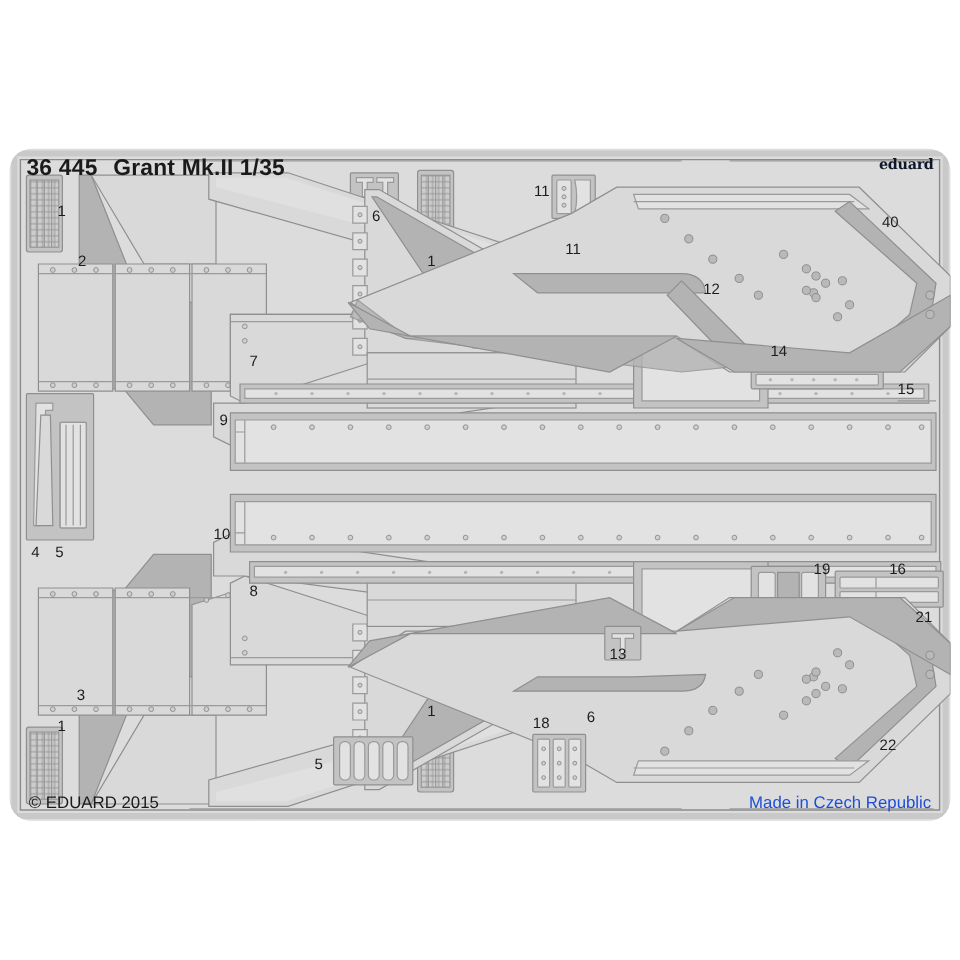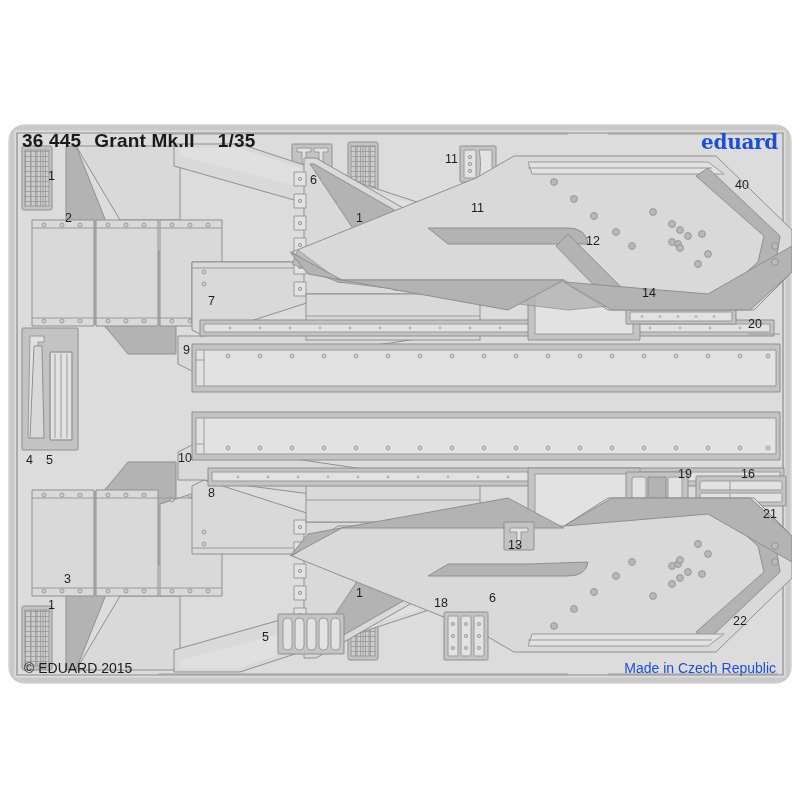--- a/index.html
+++ b/index.html
@@ -21,25 +21,25 @@
 
   
   .ttl{
     position:absolute;
     font-family:"Liberation Sans","DejaVu Sans",sans-serif;
     font-weight:bold;color:#1a1a1a;white-space:nowrap;
   }
   #titleRow{left:14px;top:6px;font-size:19px;letter-spacing:.2px;}
   #titleRow span{display:inline-block;}
   #t-cat{margin-right:13px;}
-  #t-name{margin-right:23px;}
+  #t-name{margin-right:5px;}
   #brand{
     position:absolute;right:14px;top:6px;
     font-family:"DejaVu Serif","Liberation Serif",serif;
-    font-weight:bold;font-size:20px;color:#1d4ed8;letter-spacing:-.3px;
+    font-weight:bold;font-size:12px;color:#0f172a;letter-spacing:-.3px;
   }
   #copy{
     position:absolute;left:16px;bottom:8px;font-size:14px;color:#1a1a1a;
     font-family:"Liberation Sans","DejaVu Sans",sans-serif;white-space:nowrap;
   }
   #made{
     position:absolute;right:16px;bottom:8px;font-size:14px;color:#1d4ed8;
     font-family:"Liberation Sans","DejaVu Sans",sans-serif;white-space:nowrap;
   }
 
@@ -562,35 +562,35 @@
       <div id="labels">
           <div class="pn" style="left: 40px; top: 46px;">1</div>
           <div class="pn" style="left: 57px; top: 88px;">2</div>
           <div class="pn" style="left: 302px; top: 50px;">6</div>
           <div class="pn" style="left: 348px; top: 88px;">1</div>
           <div class="pn" style="left: 437px; top: 29px;">11</div>
           <div class="pn" style="left: 463px; top: 78px;">11</div>
           <div class="pn" style="left: 727px; top: 55px;">40</div>
           <div class="pn" style="left: 537px; top: 111px; margin-left: 41px;">12</div>
           <div class="pn" style="left: 634px; top: 163px;">14</div>
-          <div class="pn" style="left: 740px; top: 194px;">20</div>
+          <div class="pn" style="left: 740px; top: 194px;">15</div>
           <div class="pn" style="left: 200px; top: 171px;">7</div>
           <div class="pn" style="left: 175px; top: 220px;">9</div>
-          <div class="pn" style="left: 170px; top: 315px; margin-top: 13px;">10</div>
+          <div class="pn" style="left: 170px; top: 315px;">10</div>
           <div class="pn" style="left: 18px; top: 330px;">4</div>
           <div class="pn" style="left: 38px; top: 330px;">5</div>
           <div class="pn" style="left: 200px; top: 363px;">8</div>
           <div class="pn" style="left: 670px; top: 344px;">19</div>
           <div class="pn" style="left: 733px; top: 344px;">16</div>
           <div class="pn" style="left: 755px; top: 384px;">21</div>
           <div class="pn" style="left: 500px; top: 415px; text-align: center;">13</div>
           <div class="pn" style="left: 56px; top: 449px;">3</div>
           <div class="pn" style="left: 40px; top: 475px;">1</div>
           <div class="pn" style="left: 481px; top: 468px;">6</div>
-          <div class="pn" style="left: 426px; top: 473px;">18</div>
+          <div class="pn" style="left: 436px; top: 473px;">18</div>
           <div class="pn" style="left: 254px; top: 507px;">5</div>
           <div class="pn" style="left: 348px; top: 463px;">1</div>
           <div class="pn" style="left: 725px; top: 491px;">22</div>
         </div>
 
     </div>
   </div>
 
 </div>
 

